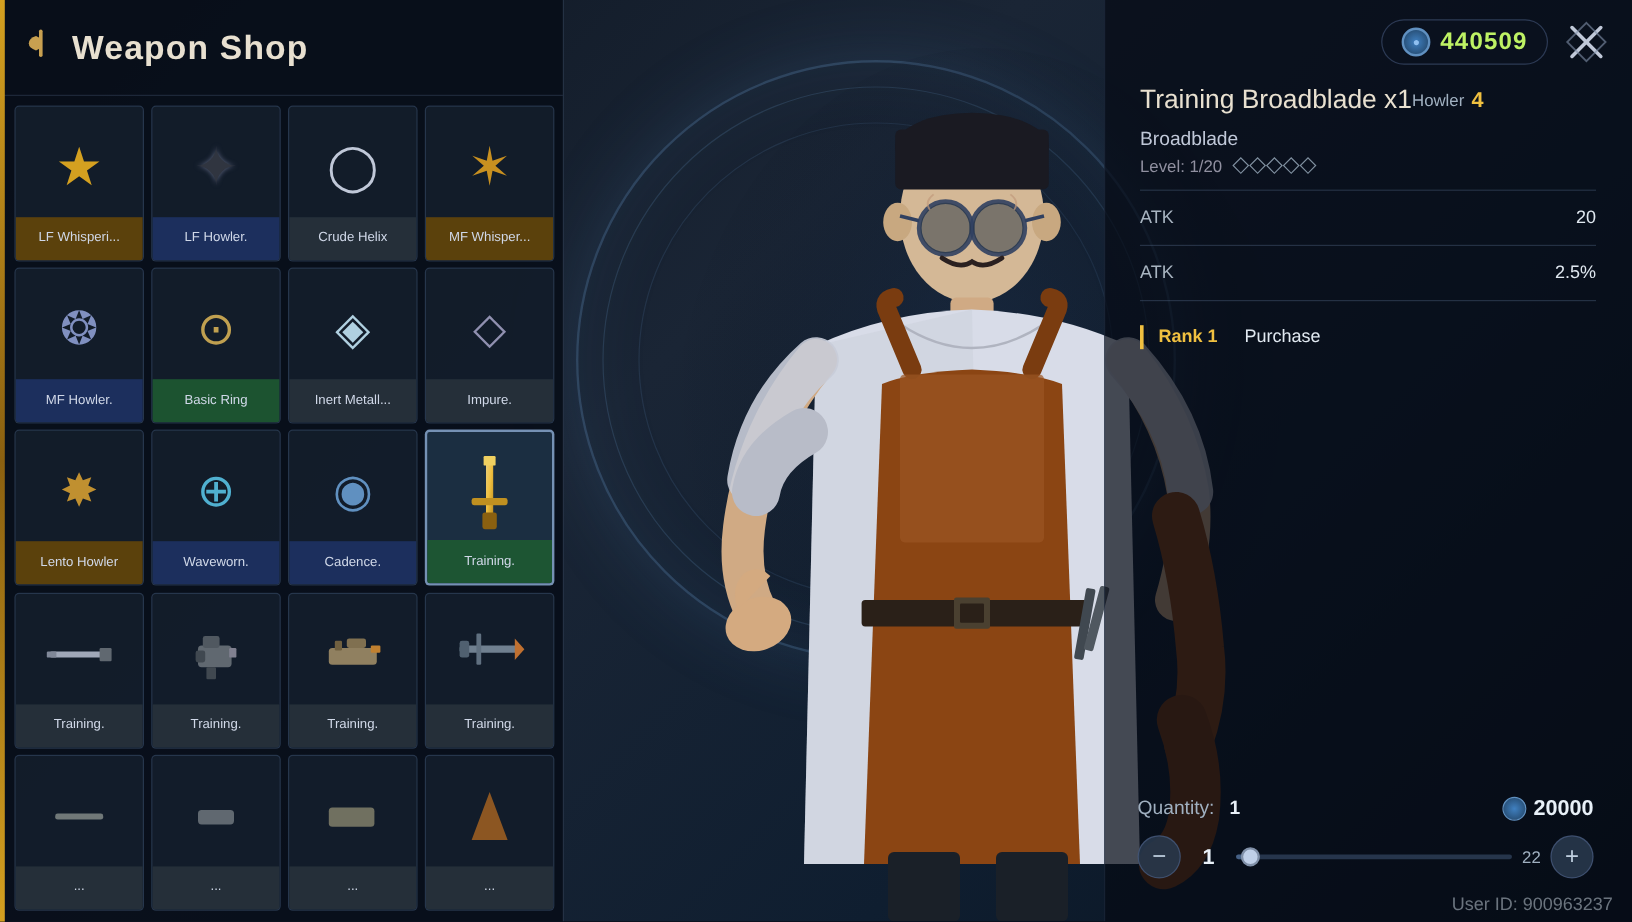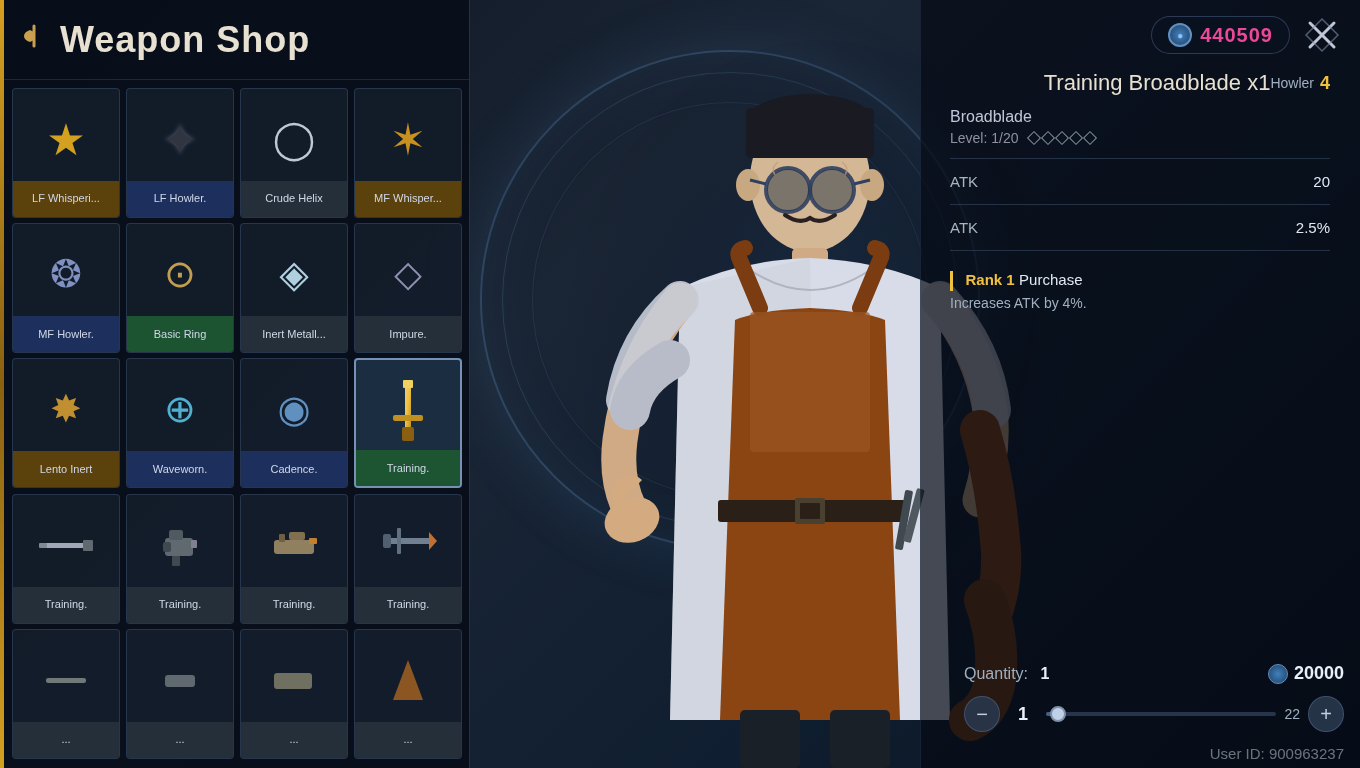--- a/index.html
+++ b/index.html
@@ -70,21 +70,21 @@
     }
 
     .axe-icon {
       color: #c8a050;
       font-size: 28px;
       margin-right: 12px;
     }
 
     .shop-title {
       color: #e8e0d0;
-      font-size: 36px;
+      font-size: 28px;
       font-weight: 600;
       letter-spacing: 1px;
     }
 
     
     .left-accent {
       position: absolute;
       left: 0; top: 0;
       width: 4px;
       height: 768px;
@@ -176,21 +176,21 @@
       border: 2px solid #6090c0;
       margin-right: 8px;
       display: flex;
       align-items: center;
       justify-content: center;
       font-size: 10px;
       color: #90c0f0;
     }
 
     .currency-amount {
-      color: #ec4899;
+      color: #bef264;
       font-size: 20px;
       font-weight: 600;
       letter-spacing: 1px;
     }
 
     
     .close-btn {
       position: absolute;
       top: 16px;
       right: 16px;
@@ -213,21 +213,21 @@
     .item-detail {
       position: absolute;
       top: 70px;
       right: 30px;
       width: 380px;
       z-index: 15;
     }
 
     .detail-header {
       display: flex;
-      justify-content: flex-end;
+      justify-content: flex-start;
       align-items: center;
       margin-bottom: 12px;
     }
 
     .detail-name {
       color: #e8e0d0;
       font-size: 22px;
       font-weight: 500;
     }
 
@@ -304,39 +304,39 @@
 
     .rank-section {
       margin-top: 10px;
       padding: 10px 0;
     }
 
     .rank-label {
       color: #f0c040;
       font-size: 15px;
       font-weight: 600;
-      margin-right: 0;
+      margin-right: 18px;
     }
 
     .rank-name {
       color: #e0e8f0;
       font-size: 15px;
     }
 
     .rank-desc {
       color: #a0b0c0;
       font-size: 14px;
       margin-top: 4px;
     }
 
     
     .purchase-section {
       position: absolute;
       bottom: 20px;
-      right: 16px;
+      right: 32px;
       width: 380px;
       z-index: 15;
     }
 
     .quantity-row {
       display: flex;
       justify-content: space-between;
       align-items: center;
       margin-bottom: 12px;
     }
@@ -652,21 +652,21 @@
     <div class="item-cell">
       <div class="item-image item-teardrop">◇</div>
       <div class="item-label-bar gray">
         <span class="item-name">Impure.</span>
       </div>
     </div>
 
     <div class="item-cell">
       <div class="item-image item-helix">✸</div>
       <div class="item-label-bar gold">
-        <span class="item-name">Lento Inert</span>
+        <span class="item-name">Lento Howler</span>
       </div>
     </div>
     <div class="item-cell">
       <div class="item-image item-spiral">⊕</div>
       <div class="item-label-bar blue">
         <span class="item-name">Waveworn.</span>
       </div>
     </div>
     <div class="item-cell">
       <div class="item-image item-fragment">◉</div>
@@ -844,21 +844,20 @@
   </div>
 
   <div class="detail-divider"></div>
 
   <div class="rank-section">
     <div>
       <span class="rank-indicator"></span>
       <span class="rank-label">Rank 1</span>
       <span class="rank-name">Purchase</span>
     </div>
-    <div class="rank-desc">Increases ATK by 4%.</div>
   </div>
 </div>
 
 <div class="purchase-section">
   <div class="quantity-row">
     <div>
       <span class="quantity-label">Quantity:</span>
       <span class="quantity-value" style="margin-left:8px;">1</span>
     </div>
     <div class="price-display">

